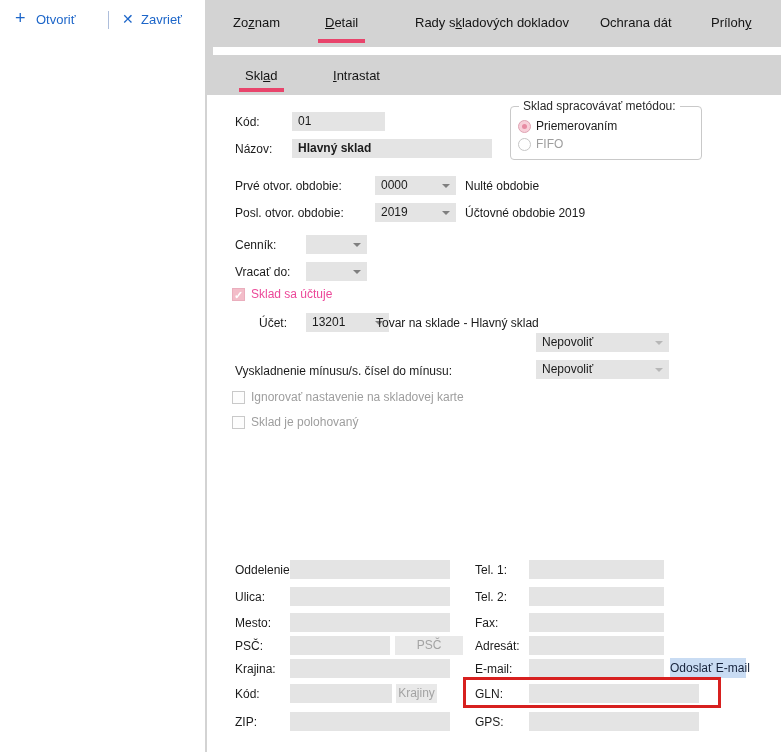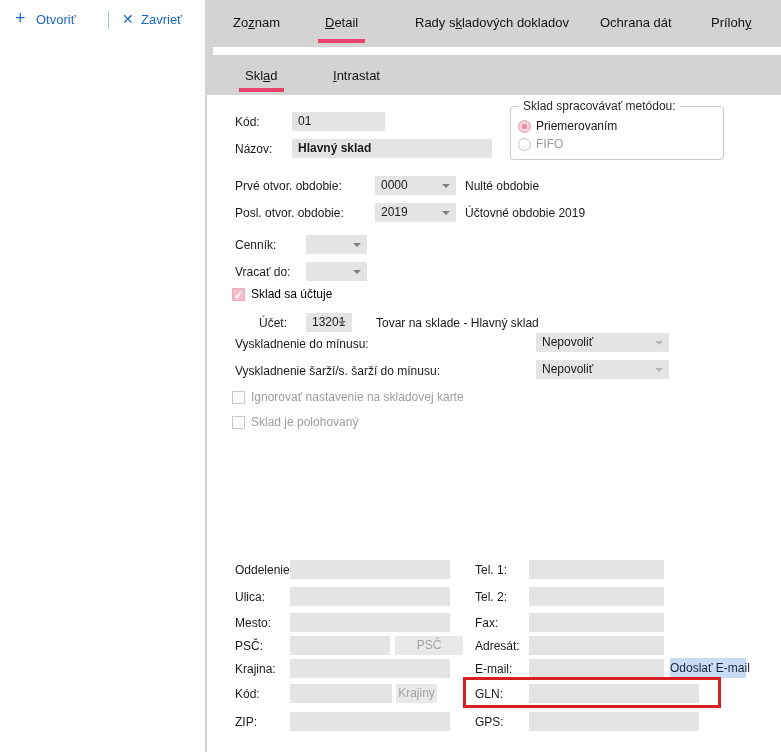--- a/index.html
+++ b/index.html
@@ -21,21 +21,21 @@
   .nav-label{position:absolute;left:50px;top:13px;font-weight:600;color:#17171f;}
   
   .tab{position:absolute;top:15px;height:18px;font-size:13px;white-space:nowrap;color:#141414;}
   .tab .key,.subtab .key{text-decoration:underline;}
   .tab.active::after{content:"";position:absolute;left:-7px;right:-7px;bottom:-10px;height:4px;background:#e8446b;}
   .subtab{position:absolute;top:68px;height:18px;font-size:13px;white-space:nowrap;color:#141414;}
   .subtab.active::after{content:"";position:absolute;left:-6px;right:-6px;bottom:-6px;height:4px;background:#e8446b;}
   
   .label{position:absolute;line-height:19px;white-space:nowrap;}
   .label.gray{color:#9e9e9e;}
-  .label.mid{color:#000000;}
+  .label.mid{color:#ec4899;}
   .note{position:absolute;line-height:19px;white-space:nowrap;}
   .input{position:absolute;height:19px;background:#e4e4e4;line-height:19px;padding:0 6px;
          box-sizing:border-box;white-space:nowrap;overflow:hidden;}
   .input.bold{font-weight:700;}
   .combo{position:absolute;height:19px;background:#e4e4e4;line-height:19px;padding:0 18px 0 6px;
          box-sizing:border-box;white-space:nowrap;overflow:hidden;}
   .combo .arr{position:absolute;right:6px;top:8px;width:0;height:0;
               border-left:4px solid transparent;border-right:4px solid transparent;border-top:4px solid #7f7f7f;}
   .combo.disabled .arr{border-top-color:#b7b7b7;}
   .btn-gray{position:absolute;height:19px;background:#e9e9e9;color:#a3a3a3;text-align:center;
@@ -93,21 +93,21 @@
   <div class="subtab" style="left:333px;">
     <span class="pre"></span><span class="key">I</span><span class="post">ntrastat</span>
   </div>
 
   <div class="label" style="left:235px;top:113px;">Kód:</div>
   <div class="input" style="left:292px;top:112px;width:93px;">01</div>
 
   <div class="label" style="left:235px;top:140px;text-align:right;">Názov:</div>
   <div class="input bold" style="left:292px;top:139px;width:200px;">Hlavný sklad</div>
 
-  <div class="groupbox" style="left:510px;top:106px;width:214px;height:54px;">
+  <div class="groupbox" style="left:510px;top:106px;width:192px;height:54px;">
     <span class="gb-title">Sklad spracovávať metódou:</span>
     <span class="radio selected" style="left:7px;top:13px;"></span>
     <span class="label" style="left:25px;top:10px;">Priemerovaním</span>
     <span class="radio" style="left:7px;top:31px;"></span>
     <span class="label gray" style="left:25px;top:28px;">FIFO</span>
   </div>
 
   <div class="label" style="left:235px;top:177px;">Prvé otvor. obdobie:</div>
   <div class="combo" style="left:375px;top:176px;width:81px;">
     <span>0000</span>
@@ -133,33 +133,32 @@
     <span></span>
     <span class="arr"></span>
   </div>
 
   <span class="cb checked" style="left:232px;top:288px;">
     <span class="mark">✓</span>
   </span>
   <div class="label mid" style="left:251px;top:285px;">Sklad sa účtuje</div>
 
   <div class="label" style="left:259px;top:314px;">Účet:</div>
-  <div class="combo" style="left:306px;top:313px;width:46px;">
+  <div class="combo" style="left:306px;top:313px;width:83px;">
     <span>13201</span>
     <span class="arr"></span>
   </div>
   <div class="note" style="left:376px;top:314px;">Tovar na sklade - Hlavný sklad</div>
 
-  <div class="label" style="left:235px;top:335px;">Vyskladnenie do mínusu:</div>
   <div class="combo disabled" style="left:536px;top:333px;width:133px;">
     <span>Nepovoliť</span>
     <span class="arr"></span>
   </div>
 
-  <div class="label" style="left:235px;top:362px;">Vyskladnenie šarží/s. šarží do mínusu:</div>
+  <div class="label" style="left:235px;top:362px;">Vyskladnenie mínusu/s. čísel do mínusu:</div>
   <div class="combo disabled" style="left:536px;top:360px;width:133px;">
     <span>Nepovoliť</span>
     <span class="arr"></span>
   </div>
 
   <span class="cb" style="left:232px;top:391px;"></span>
   <div class="label gray" style="left:251px;top:388px;">Ignorovať nastavenie na skladovej karte</div>
 
   <span class="cb" style="left:232px;top:416px;"></span>
   <div class="label gray" style="left:251px;top:413px;">Sklad je polohovaný</div>

